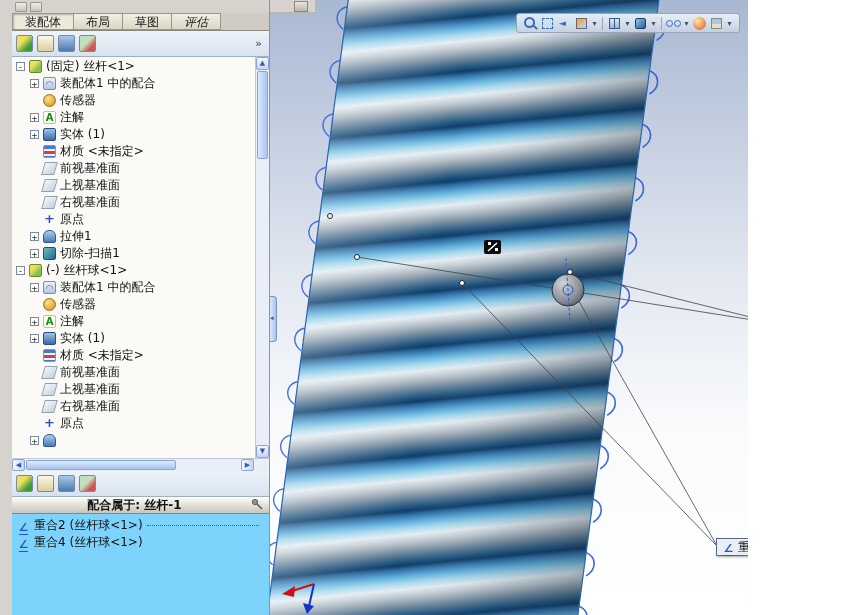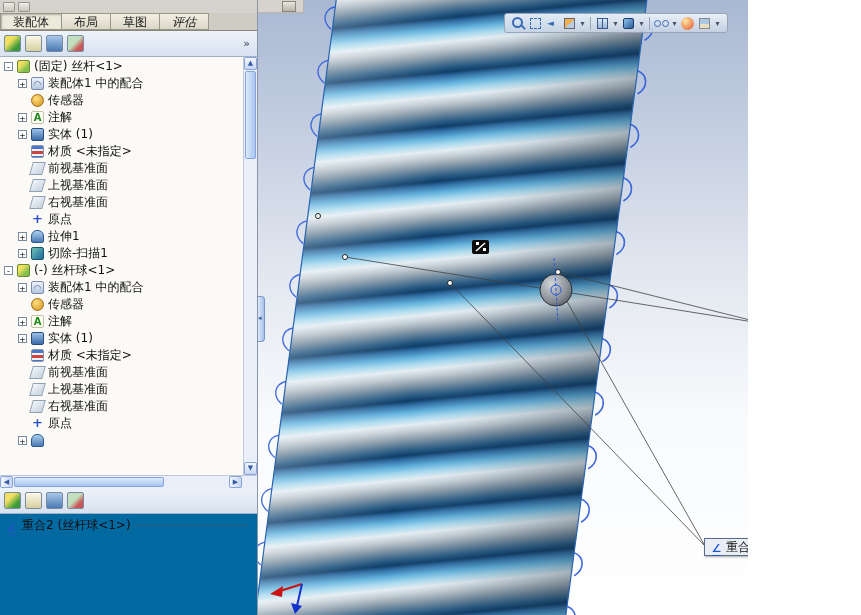--- a/index.html
+++ b/index.html
@@ -1,18 +1,18 @@
 <!DOCTYPE html>
 <html><head>
 <meta charset="utf-8">
 <style>
   html,body{margin:0;padding:0;}
   *{box-sizing:border-box;}
   body{font-family:"DejaVu Sans",sans-serif;}
-  .app{width:748px;height:615px;display:flex;background:#d6d3ce;overflow:hidden;position:relative;}
+  .app{width:748px;height:615px;display:flex;background:#d6d3ce;overflow:hidden;position:relative;padding-left:12px;}
 
   
   .left{width:258px;flex:0 0 258px;display:flex;flex-direction:column;border-right:1px solid #8a96a8;background:#d6d3ce;}
   .topstrip{height:13px;display:flex;align-items:center;gap:3px;padding-left:3px;background:#d6d3ce;}
   .tinybtn{width:12px;height:10px;background:linear-gradient(180deg,#efede6,#c9c5bb);border:1px solid #9a968a;border-radius:1px;}
   .tabbar{height:18px;display:flex;align-items:flex-end;background:#cfccc4;border-bottom:1px solid #8a867a;}
   .tab{height:17px;padding:1px 12px 0;font-size:12px;color:#1a1a1a;background:linear-gradient(180deg,#f2efe2,#dbd7c7);border:1px solid #9a968a;border-right:none;display:flex;align-items:center;white-space:nowrap;}
   .tab:last-child{border-right:1px solid #9a968a;font-style:italic;}
   .tab.active{background:#eceadb;box-shadow:inset 1px 1px 2px rgba(0,0,0,.25);}
   .ptabs{height:26px;display:flex;align-items:center;gap:4px;padding:0 4px;background:linear-gradient(180deg,#eef3fa,#d7e2ef);border-bottom:1px solid #a0b0c4;}
@@ -54,21 +54,21 @@
   .vtrack{flex:1;}
   .hscroll{height:13px;flex:0 0 13px;display:flex;background:#e9eef8;border-top:1px solid #c0c8da;align-items:stretch;}
   .hbtn{width:13px;flex:0 0 13px;background:linear-gradient(90deg,#f4f8ff,#c6d6f2);border:1px solid #88a4dc;color:#3a5aa8;font-size:7px;line-height:11px;text-align:center;border-radius:2px;}
   .hthumb{width:150px;margin:1px 0 1px 1px;background:linear-gradient(180deg,#dcebfd,#a8c4ee);border:1px solid #88a4dc;border-radius:2px;}
   .htrack{flex:1;}
   .hcorner{width:15px;flex:0 0 15px;background:#e9eef8;}
 
   
   .mateheader{height:17px;display:flex;align-items:center;background:linear-gradient(180deg,#fbfaf4,#c9c5ba);border-top:1px solid #fff;border-bottom:1px solid #8a867a;font-size:12px;font-weight:bold;color:#111;padding:0 6px;}
   .mh-text{flex:1;text-align:center;}
-  .matelist{flex:0 0 auto;height:101px;background:#0369a1;padding-top:3px;}
+  .matelist{flex:0 0 auto;height:101px;background:#7dd3fc;padding-top:3px;}
   .mrow{display:flex;align-items:center;height:17px;font-size:12px;color:#111;padding:0 6px 0 5px;white-space:nowrap;}
   .mic{width:13px;height:12px;flex:0 0 13px;margin-right:4px;text-align:center;}
   .ic-coincident::before{content:"∠";color:#2255cc;font:bold 11px/12px "DejaVu Sans",sans-serif;border-bottom:1px solid #2255cc;}
   .dots{flex:1;height:0;border-bottom:1px dotted #555;margin:0 4px;}
 
   
   .viewport{flex:1;position:relative;overflow:hidden;background:linear-gradient(180deg,#a9b8d2 0%,#c2cde0 20%,#e3e8f0 45%,#f8fafc 68%,#ffffff 100%);}
   .viewport svg.canvas{position:absolute;left:0;top:0;}
   .vfrag{position:absolute;left:0;top:0;width:46px;height:13px;background:#d6d3ce;border-right:1px solid #b8b4ac;border-bottom:1px solid #b8b4ac;}
   .vfragbtn{position:absolute;left:24px;top:1px;width:14px;height:11px;background:linear-gradient(180deg,#e8e5dc,#b9b5aa);border:1px solid #8a867a;}
@@ -265,26 +265,39 @@
       <div class="hcorner"></div>
     </div>
 
     <div class="ptabs">
       <span class="pticon pt-a"></span>
       <span class="pticon pt-b"></span>
       <span class="pticon pt-d"></span>
       <span class="pticon pt-e"></span>
     </div>
 
+    <div class="mateheader">
+      <span class="mh-text">配合属于: 丝杆-1</span>
+      <span class="pin">
+        <svg width="12" height="12" viewBox="0 0 12 12">
+            <circle cx="4" cy="4" r="2.6" fill="#9a968a" stroke="#555"></circle>
+            <line x1="6" y1="6" x2="11" y2="11" stroke="#555" stroke-width="1.5"></line>
+          </svg>
+      </span>
+    </div>
 
     <div class="matelist">
       <div class="mrow">
         <span class="mic ic-coincident"></span>
         <span>重合2 (丝杆球&lt;1&gt;)</span>
         <span class="dots"></span>
+      </div>
+      <div class="mrow">
+        <span class="mic ic-coincident"></span>
+        <span>重合4 (丝杆球&lt;1&gt;)</span>
       </div>
     </div>
   </div>
 
   <div class="viewport">
 
     <svg class="canvas" width="603" height="615" viewBox="0 0 603 615">
       <defs>
         <linearGradient id="bandG" x1="0" y1="0" x2="0" y2="1">
           <stop offset="0" stop-color="#0e3c66"></stop>

